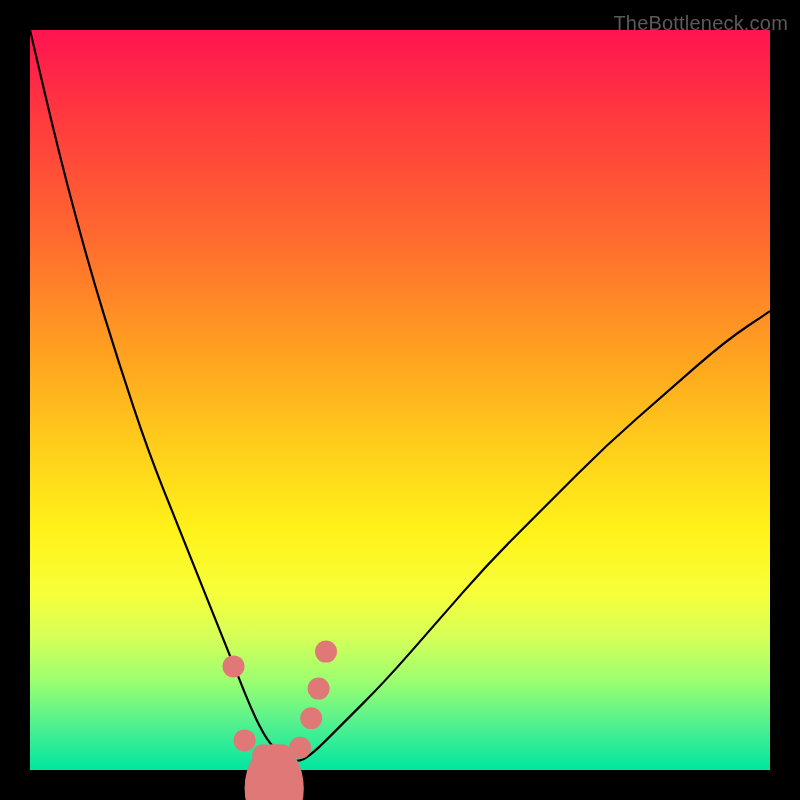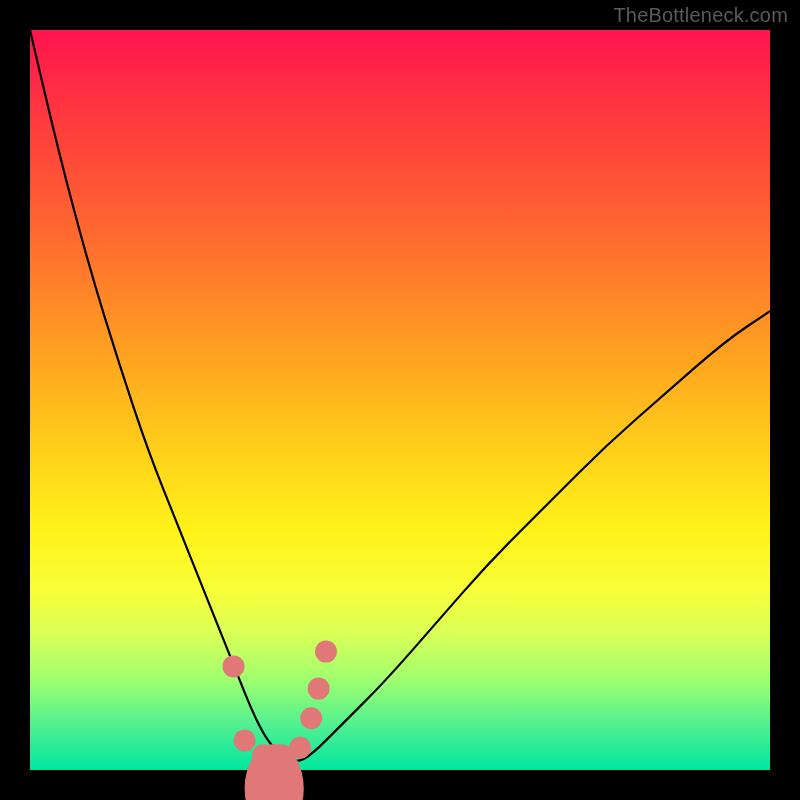--- a/index.html
+++ b/index.html
@@ -34,21 +34,21 @@
       #fff31a 68%,
       #f7ff3a 76%,
       #d6ff58 82%,
       #9cff70 88%,
       #50f090 94%,
       #00e6a0 100%
     );
   }
   .watermark {
     position: absolute;
-    top: 4px;
+    top: 12px;
     right: 12px;
     color: #5a5a5a;
     font-size: 20px;
     font-weight: 500;
     letter-spacing: 0.2px;
     margin-left: 36px;
   }
   svg.curve {
     position: absolute;
     top: 0;

